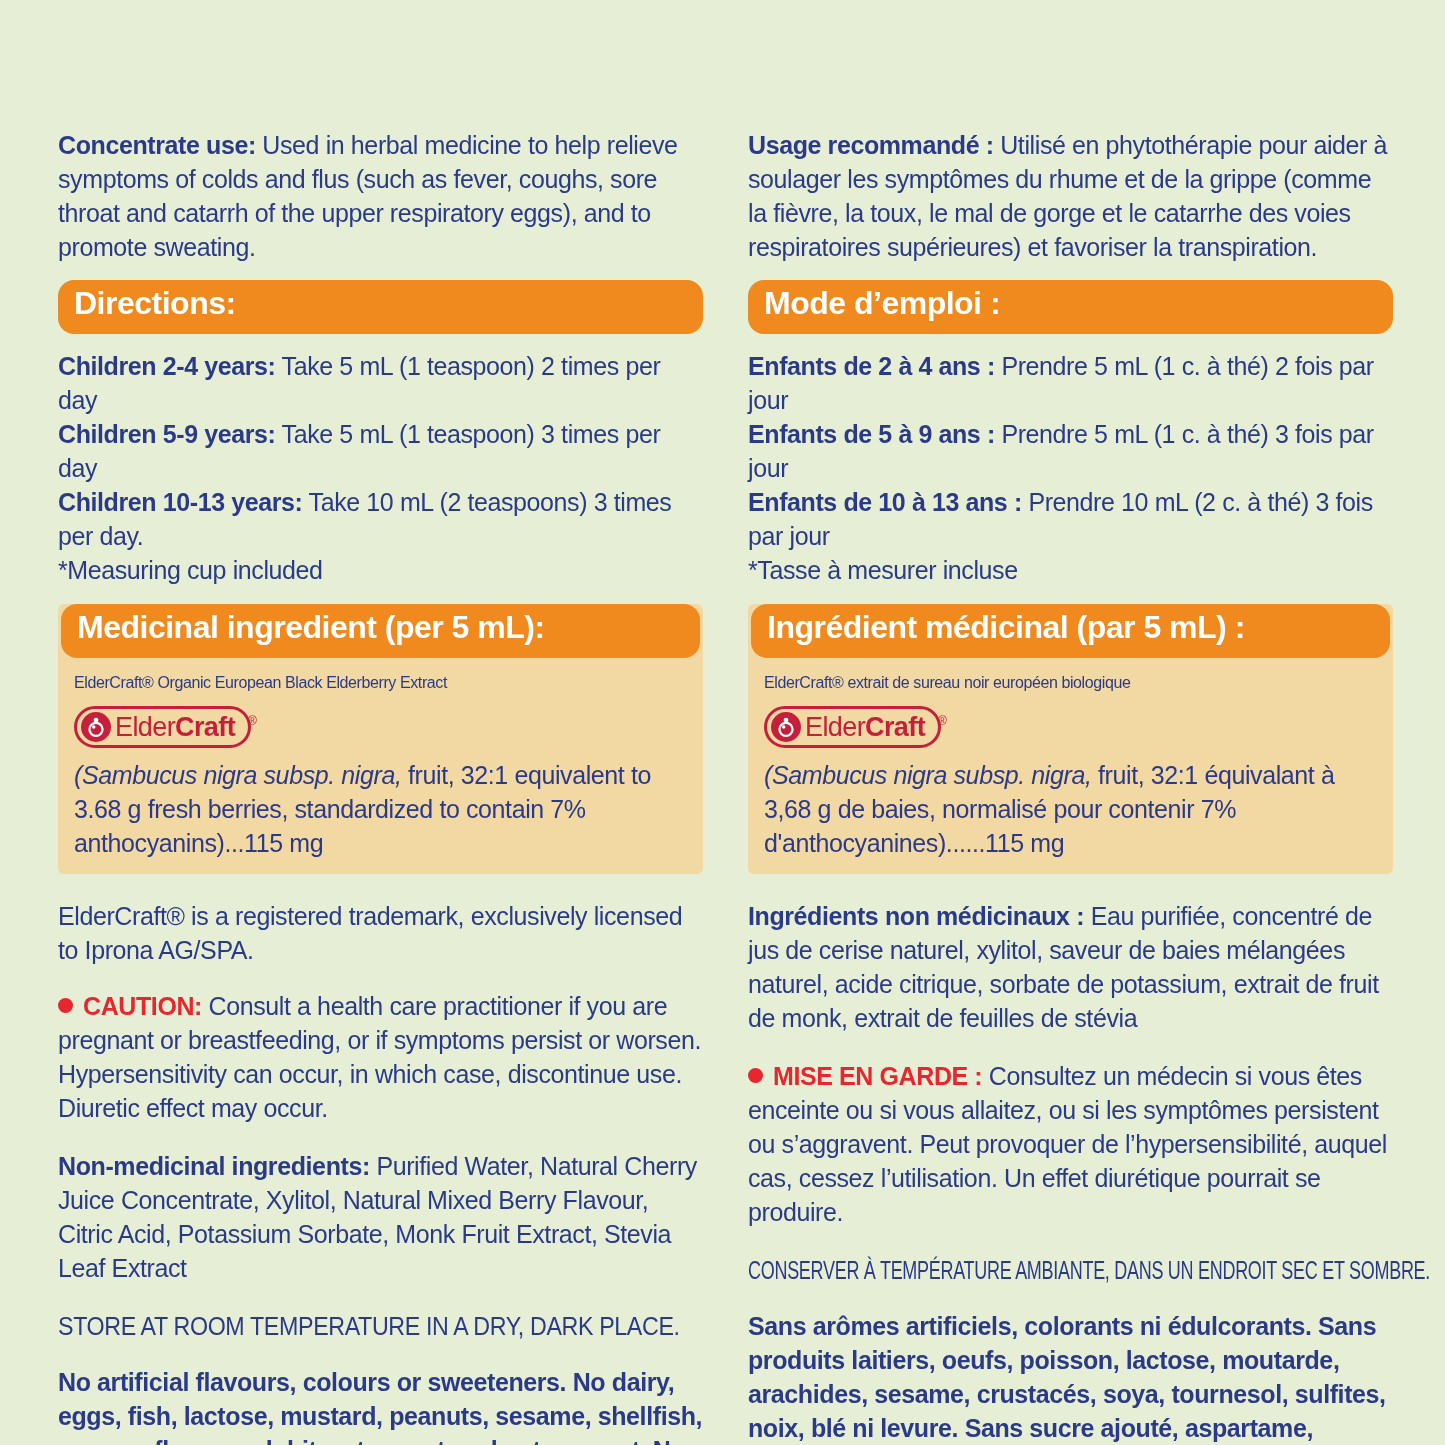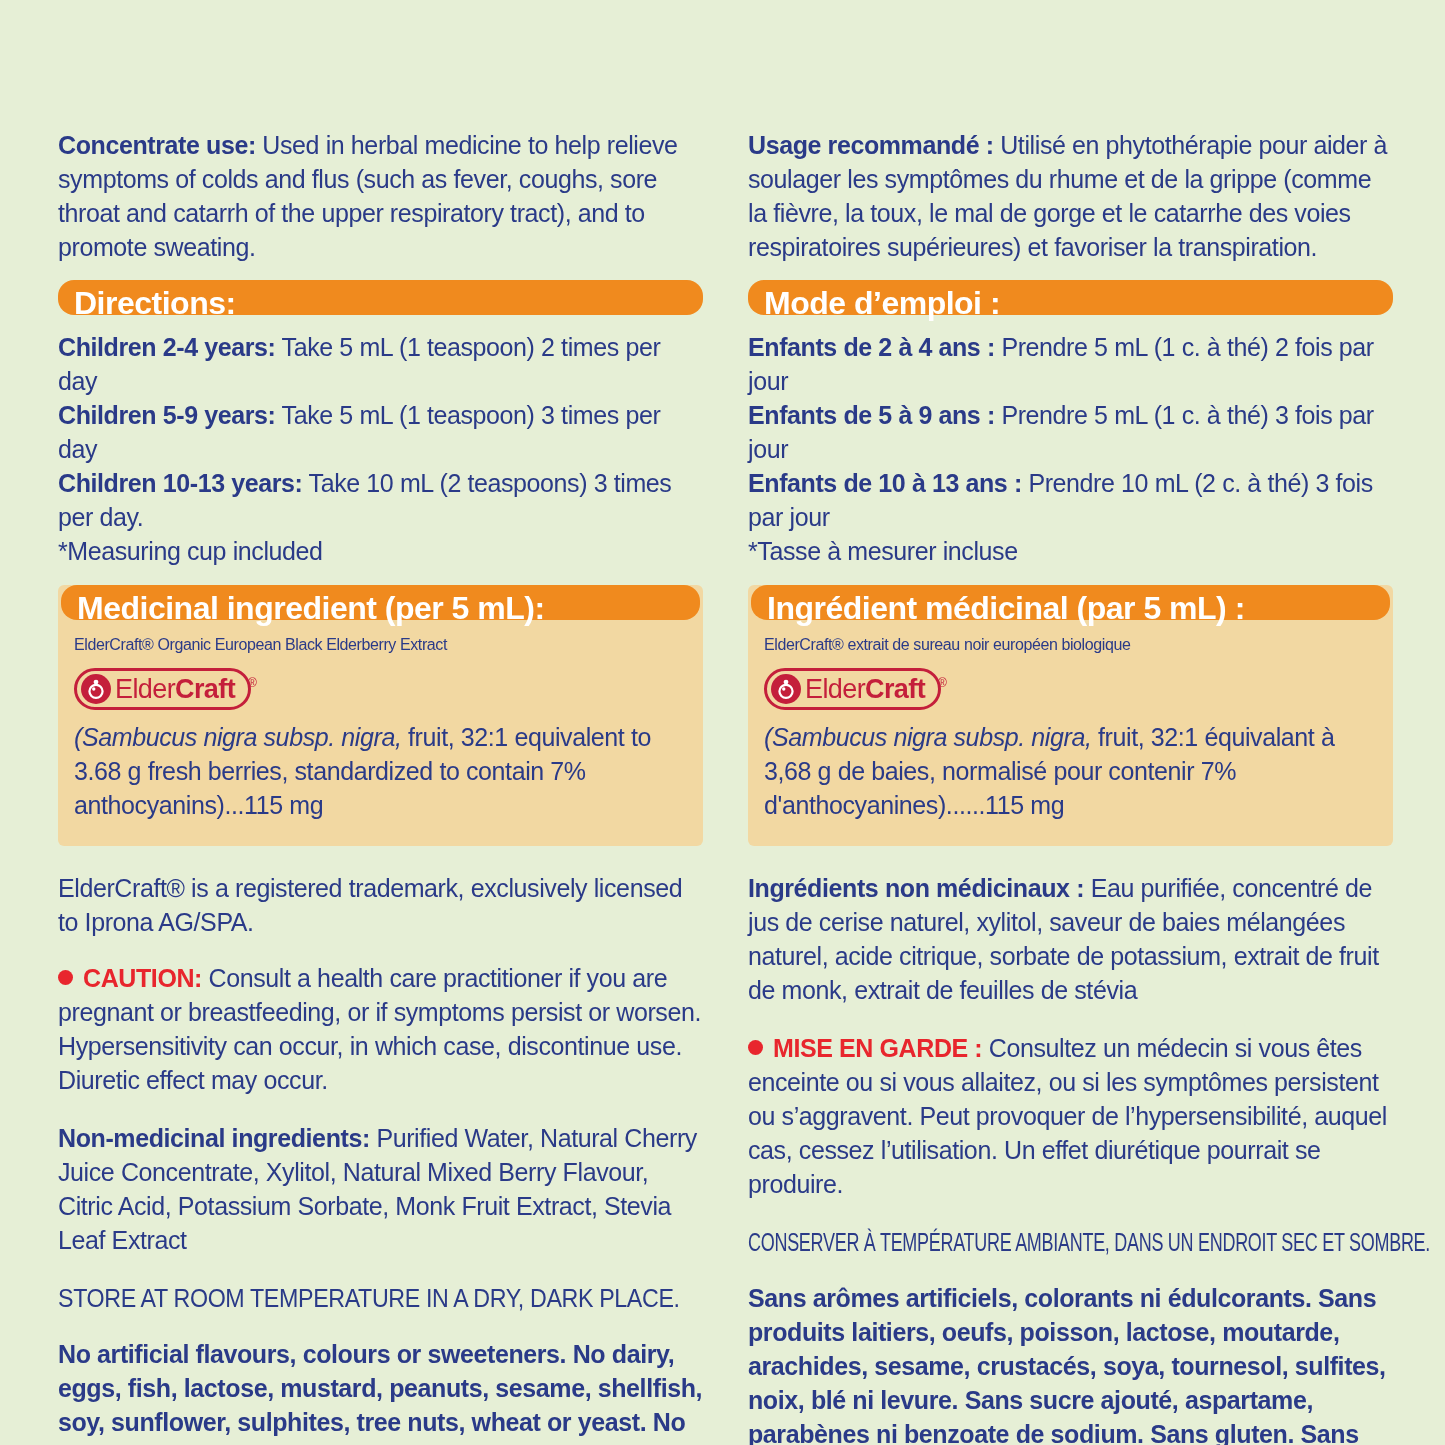--- a/index.html
+++ b/index.html
@@ -31,32 +31,32 @@
     line-height: 34px;
     letter-spacing: -0.4px;
   }
   .intro { margin-bottom: 16px; min-height: 136px; }
   .bar {
     background: #f08a1e;
     color: #ffffff;
     font-weight: bold;
     font-size: 32px;
     letter-spacing: -0.5px;
-    height: 35px;
+    height: 54px;
     line-height: 47px;
     border-radius: 16px;
     padding-left: 16px;
     box-sizing: border-box;
   }
   .directions-bar { margin-bottom: 15px; }
   .directions-block { margin-bottom: 17px; min-height: 136px; }
   .panel {
     background: #f2d8a2;
     border-radius: 6px;
-    padding-bottom: 24px;
+    padding-bottom: 14px;
     margin-bottom: 25px;
   }
   .panel .bar { margin: 0 3px; }
   .panel-body { padding: 9px 14px 0 16px; }
   .med-name {
     font-weight: normal;
     font-size: 16px;
     line-height: 32px;
     letter-spacing: -0.4px;
   }
@@ -111,21 +111,21 @@
 </head>
 <body>
 
 <div class="sheet">
   <div class="cols">
 
     <div class="col">
 
       <p class="body-text intro">
         <b>Concentrate use:</b>
-        <span>Used in herbal medicine to help relieve symptoms of colds and flus (such as fever, coughs, sore throat and catarrh of the upper respiratory tract), and to promote sweating.</span>
+        <span>Used in herbal medicine to help relieve symptoms of colds and flus (such as fever, coughs, sore throat and catarrh of the upper respiratory eggs), and to promote sweating.</span>
       </p>
 
       <div class="bar directions-bar">Directions:</div>
 
       <div class="body-text directions-block">
         <p>
           <b>Children 2-4 years:</b>
           <span>Take 5 mL (1 teaspoon) 2 times per day</span>
         </p>
         <p>

